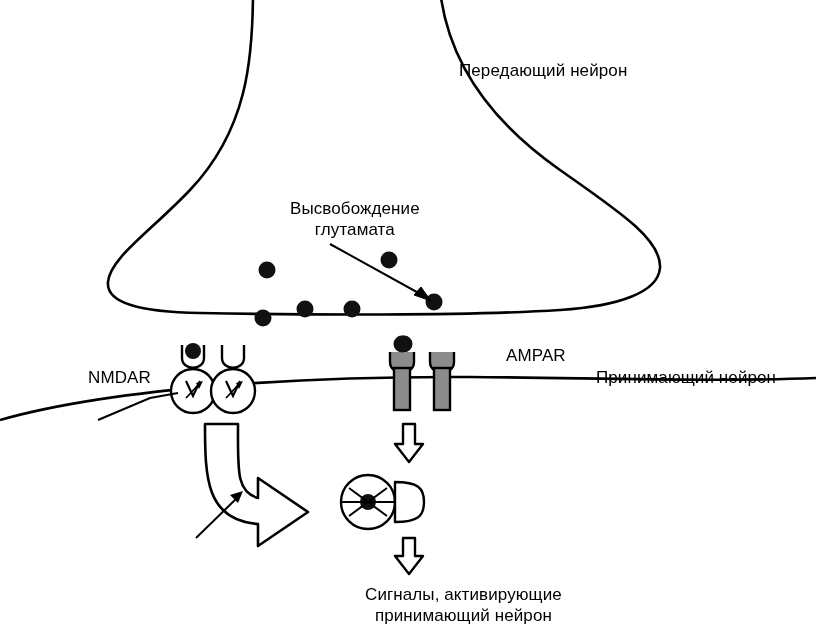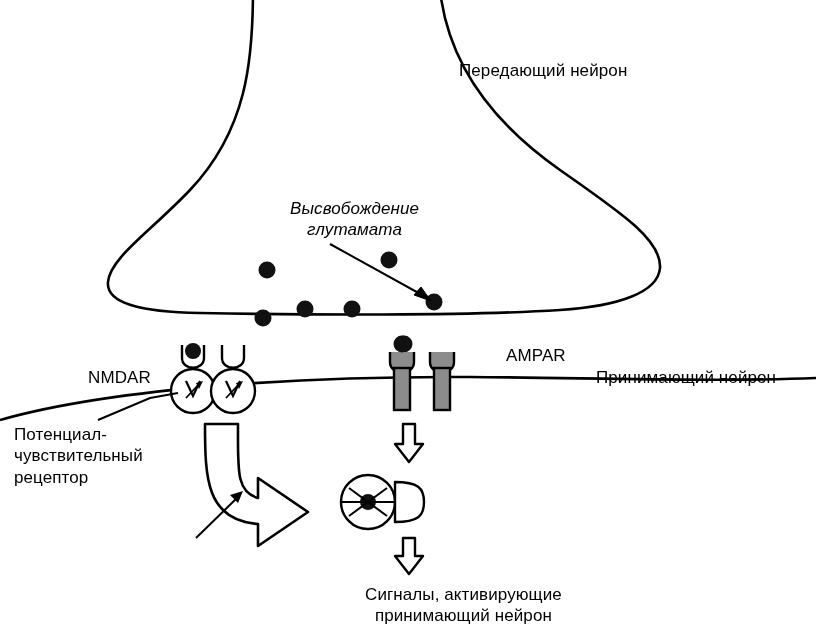--- a/index.html
+++ b/index.html
@@ -28,21 +28,21 @@
     font-size: 17px;
     color: #000000;
     line-height: 1.25;
     white-space: pre-line;
     letter-spacing: 0.1px;
   }
   .lbl.center { text-align: center; }
   .lbl.left { text-align: left; }
 
   #label-presynaptic-neuron { left: 459px; top: 60px; }
-  #label-glutamate-release  { left: 290px; top: 198px; font-style: italic; }
+  #label-glutamate-release  { left: 290px; top: 198px; }
   #label-nmdar              { left: 88px;  top: 367px; text-align: right; }
   #label-ampar              { left: 461px; top: 345px; margin-left: 45px; }
   #label-postsynaptic-neuron{ left: 596px; top: 367px; }
   #label-voltage-receptor   { left: 14px;  top: 424px; }
   #label-nmdar-signals      { left: 14px;  top: 542px; }
   #label-activating-signals { left: 365px; top: 584px; }
 </style>
 </head>
 <body>
 
@@ -157,21 +157,18 @@
 
   <div class="lbl center" id="label-glutamate-release">Высвобождение
 глутамата</div>
 
   <div class="lbl left" id="label-nmdar">NMDAR</div>
 
   <div class="lbl left" id="label-ampar">AMPAR</div>
 
   <div class="lbl left" id="label-postsynaptic-neuron">Принимающий нейрон</div>
 
-  <div class="lbl left" id="label-voltage-receptor">Потенциал-
-чувствительный
-рецептор</div>
 
 
   <div class="lbl center" id="label-activating-signals">Сигналы, активирующие
 принимающий нейрон</div>
 
 </div>
 
 </body></html>

